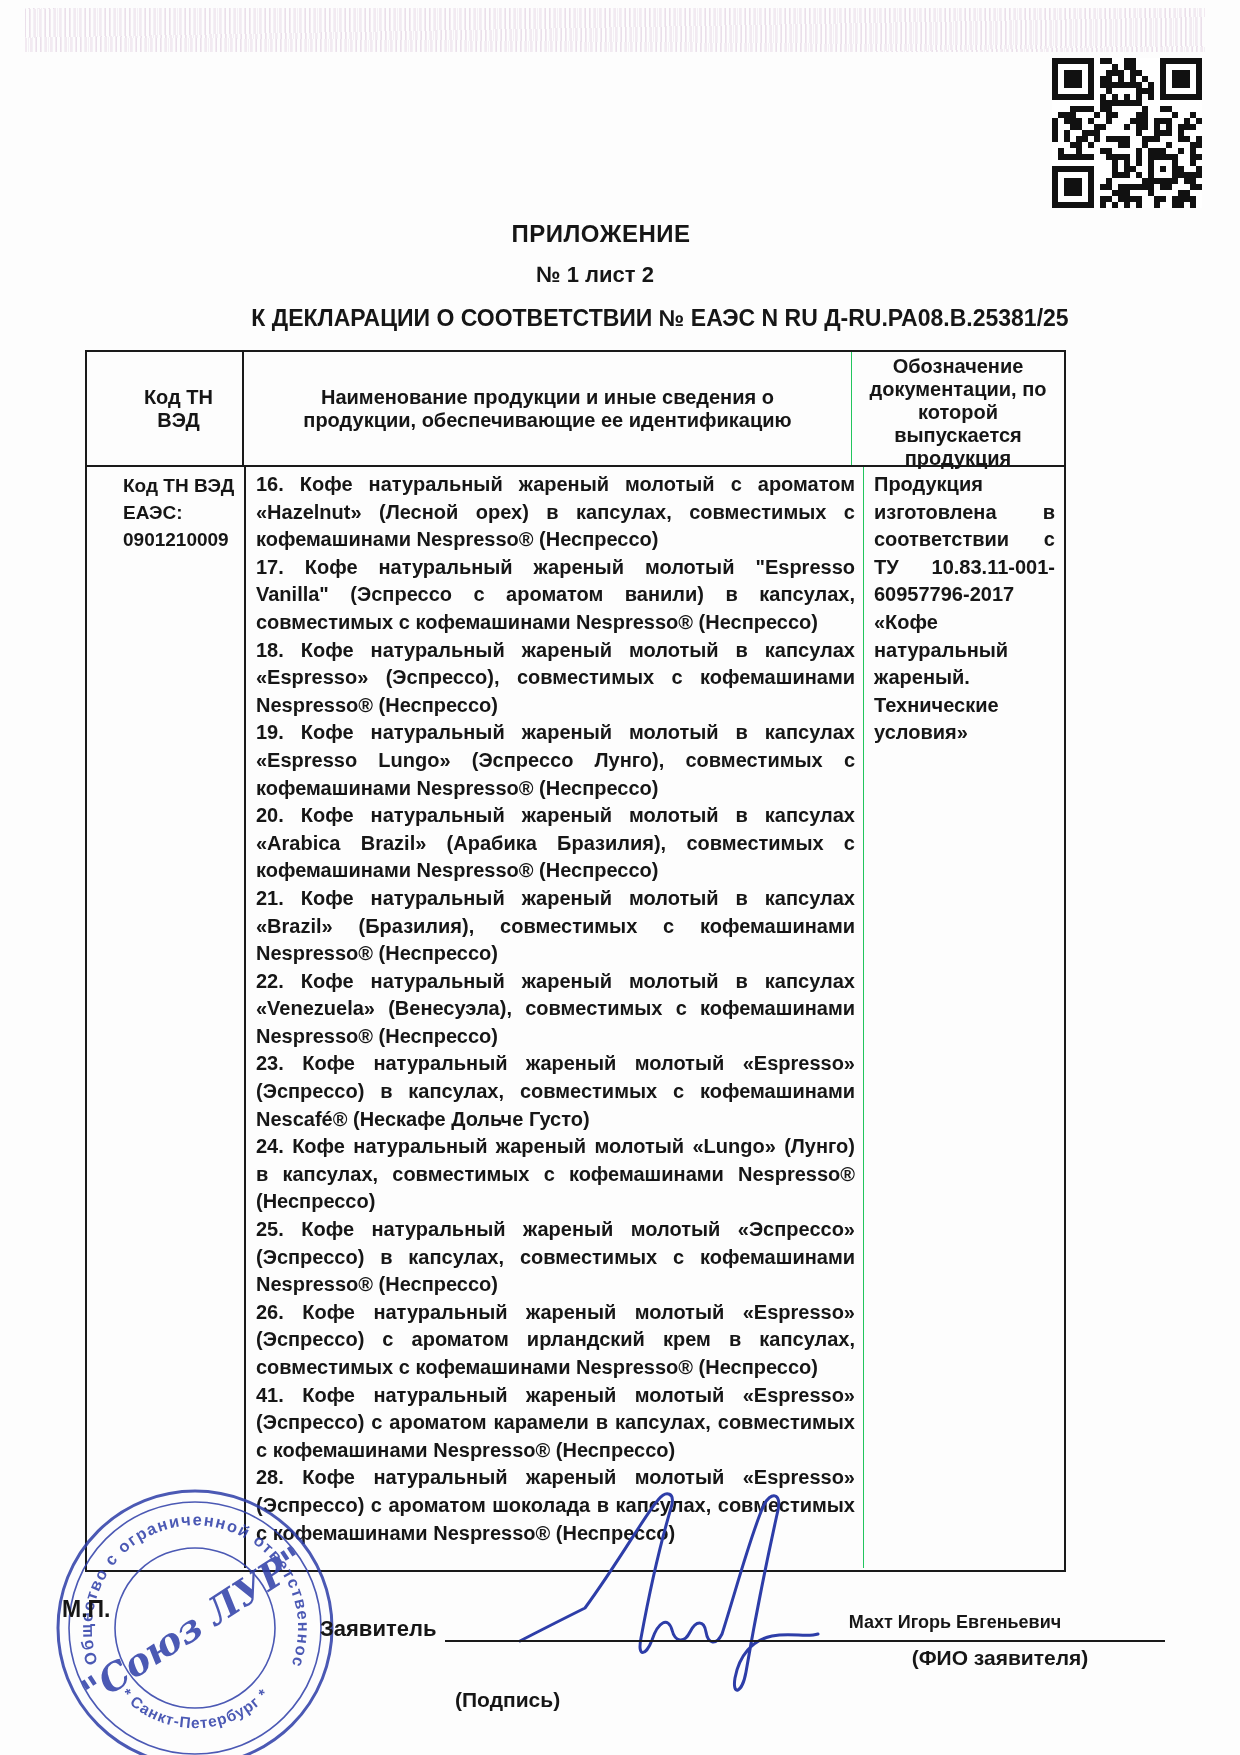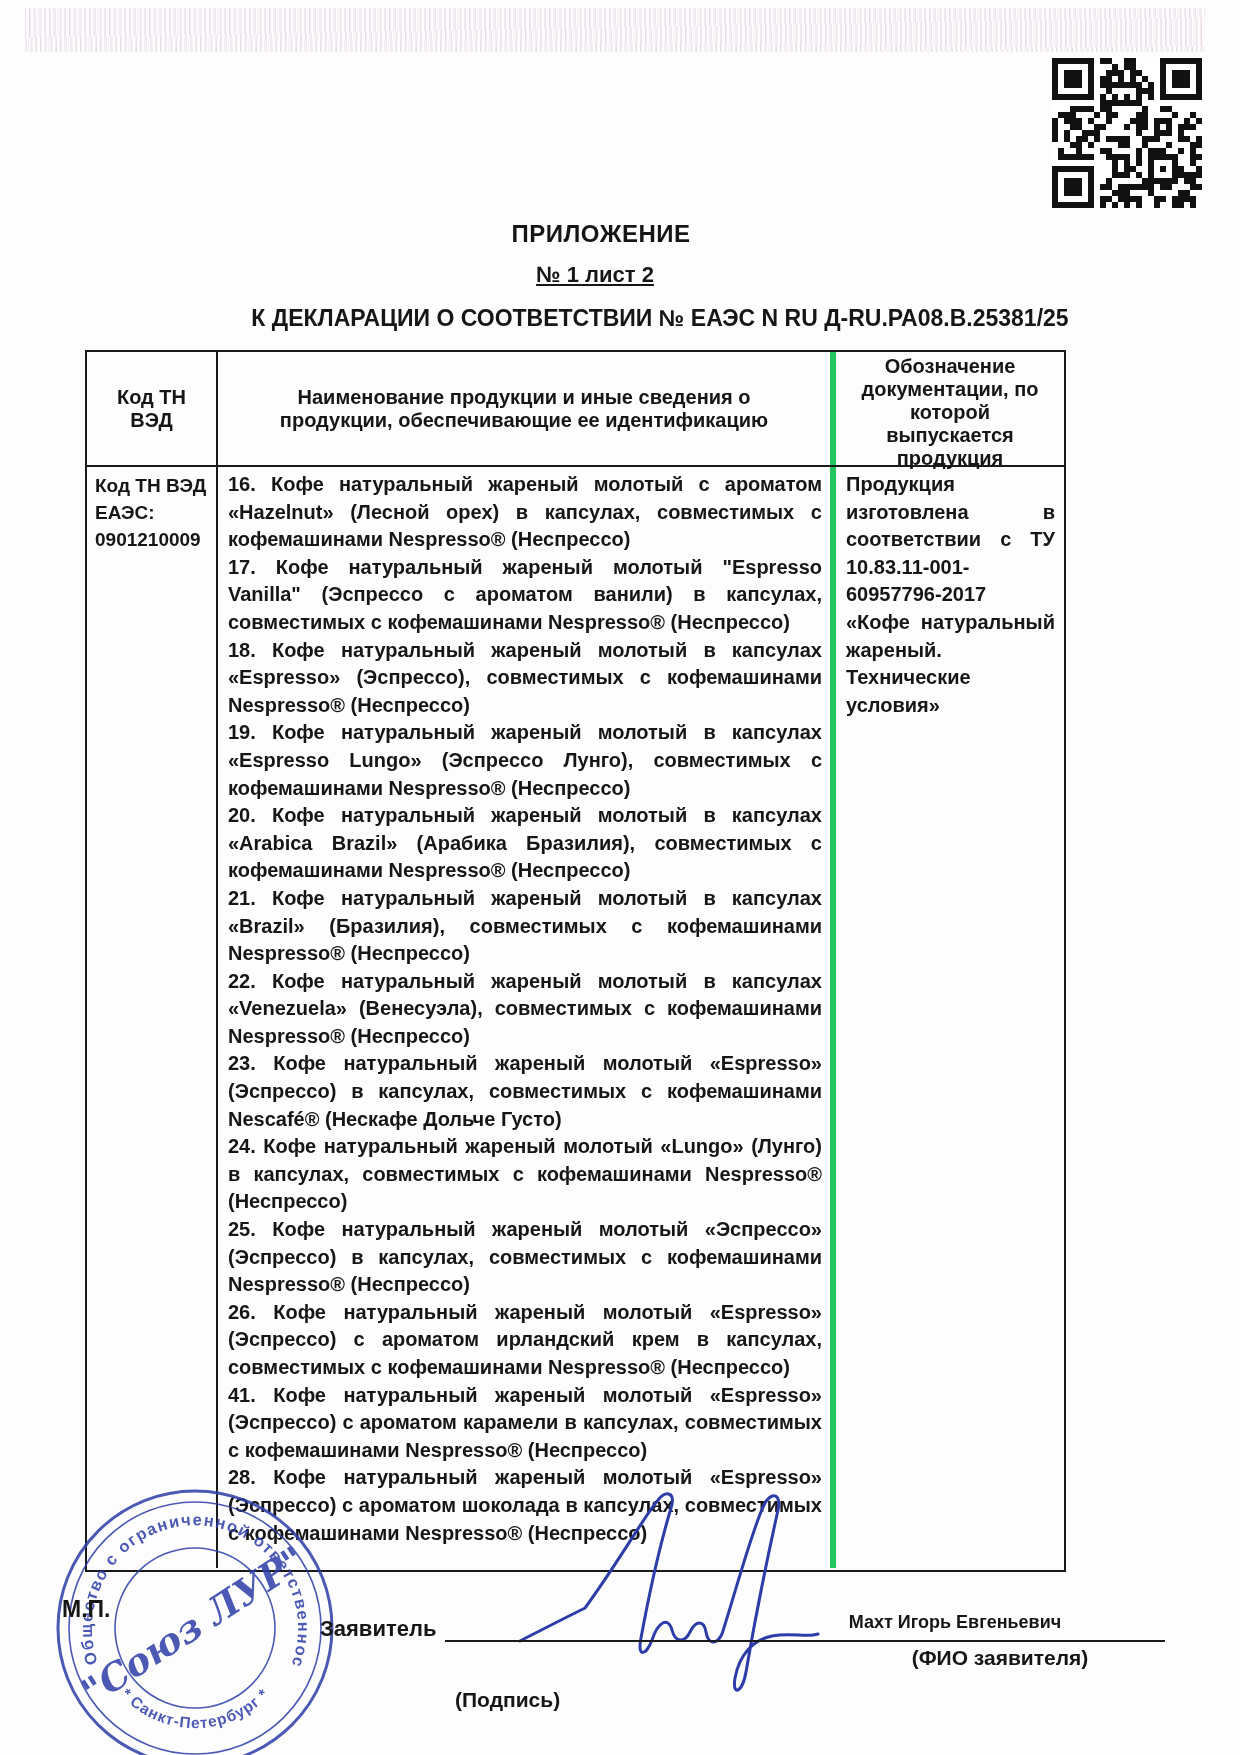--- a/index.html
+++ b/index.html
@@ -12,29 +12,29 @@
   
   .scan-noise{
     position:absolute; top:8px; left:25px; right:35px; height:44px;
     background:
       repeating-linear-gradient(88deg, rgba(201,160,196,0.20) 0 2px, rgba(255,255,255,0) 2px 5px),
       repeating-linear-gradient(91deg, rgba(175,148,188,0.12) 0 1px, rgba(255,255,255,0) 1px 4px);
     filter:blur(0.4px);
   }
   .qr{position:absolute; left:1052px; top:58px; width:150px; height:150px; shape-rendering:crispEdges;}
   .title{position:absolute; top:220px; left:0; width:1190px; text-align:center; font-size:24px; letter-spacing:0.5px;padding-left:12px;}
-  .sheet{position:absolute; top:262px; left:0; width:1190px; text-align:center; font-size:22px;text-decoration:underline;}
+  .sheet{position:absolute; top:262px; left:0; width:1190px; text-align:center; font-size:22px;}
   .decl{position:absolute; top:305px; left:80px; width:1160px; text-align:center; font-size:23px;}
 
   
   .tbl{position:absolute; left:85px; top:350px; width:981px; height:1222px; border:2px solid #1a1a1a;}
   .thead{display:flex; height:115px; border-bottom:2px solid #1a1a1a;}
   .tbody{display:flex; height:1101px;}
-  .c1{width:131px; border-right:2px solid #1a1a1a;}
-  .c2{width:618px; border-right:6px solid #22c55e;}
+  .c1{width:131px; border-right:2px solid #1a1a1a;margin-left:28px;}
+  .c2{width:618px; border-right:1px solid #22c55e;}
   .c3{flex:1;}
   .th{display:flex; align-items:center; justify-content:center; text-align:center;
       font-size:20px; line-height:23px;}
   .th.c1 span{display:inline-block; width:86px;}
   .th.c2 span{display:inline-block; width:545px;}
   .th.c3{align-items:flex-start; padding-top:3px;}
   .th.c3 span{display:inline-block; width:212px;}
   .td{overflow:hidden;}
   .td.c1{padding:5px 4px 0 8px;}
   .code-line{font-size:19px; line-height:27px;}

